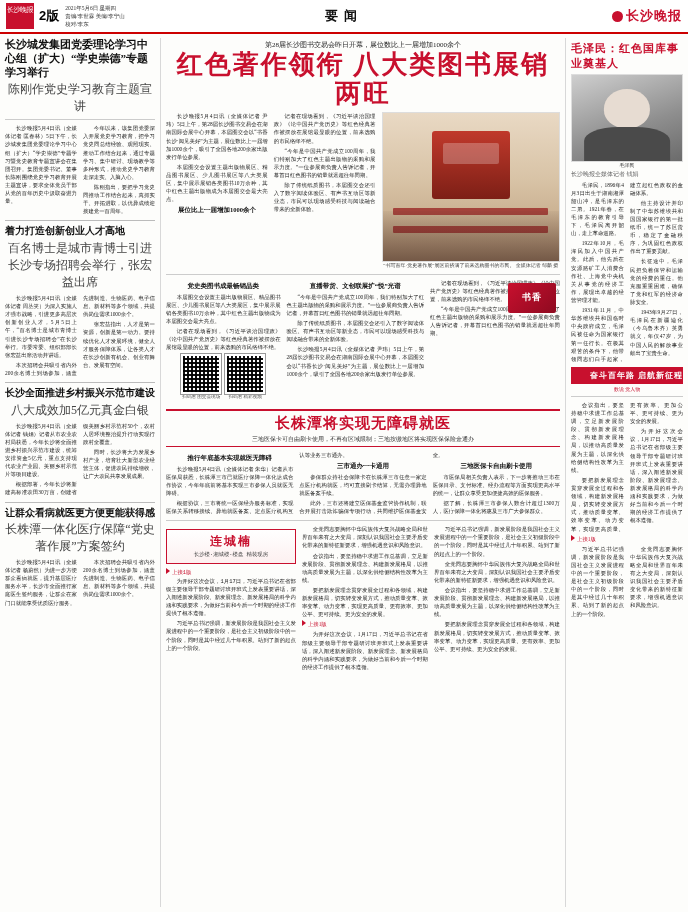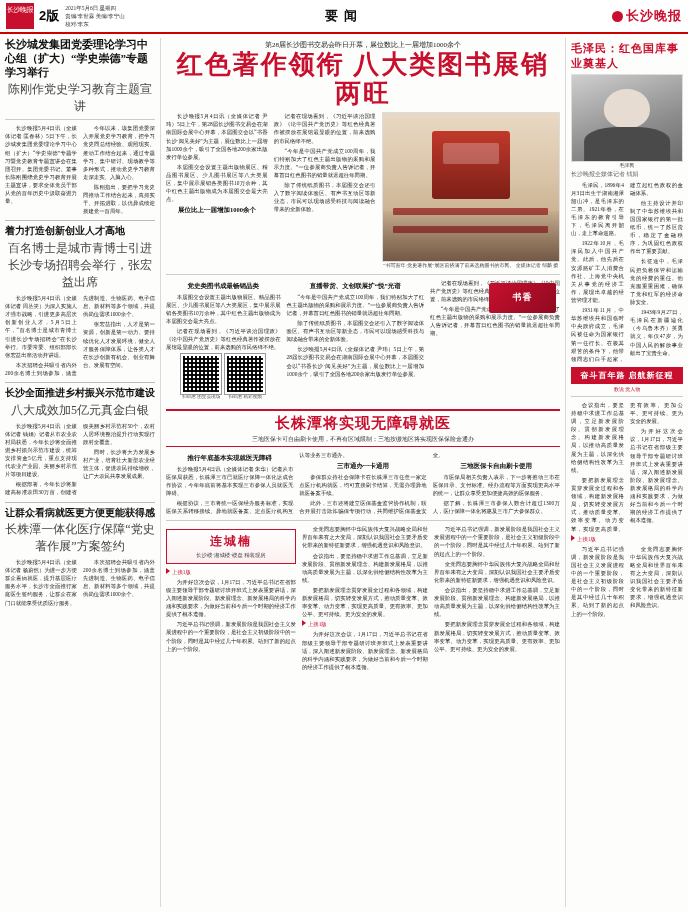--- a/index.html
+++ b/index.html
@@ -249,21 +249,21 @@
   .rt-title {
     font-size: 11px;
     font-weight: bold;
     color: #c8102e;
     text-align: left;
     margin: 3px 0;
     letter-spacing: 1px;
   }
   .badge-book {
     position: absolute; right: 4px; top: 4px;
-    width: 67px; height: 30px;
+    width: 48px; height: 30px;
     background: linear-gradient(135deg,#c8102e,#8e0a20);
     color: #fff; font-size: 9px; font-weight: bold;
     display: flex; align-items: center; justify-content: center;
     border-radius: 2px;
     letter-spacing: 1px;
   }
 
   .ad-box {
     border: 1px solid #c8102e;
     margin: 4px 0;
@@ -272,21 +272,21 @@
     background: linear-gradient(180deg,#fff,#fdf0f0);
   }
   .ad-title {
     font-size: 12px; font-weight: bold; color: #c8102e; letter-spacing: 2px;
   }
   .ad-sub { font-size: 5.4px; color: #444; margin-top: 2px; line-height: 1.4; }
 
   .redbar {
     background: #c8102e; color: #fff;
     font-size: 8px; font-weight: bold;
-    text-align: center; letter-spacing: 1px;
+    text-align: right; letter-spacing: 1px;
     padding: 3px 0; margin: 4px 0 2px;
   }
   .redbar-sub { font-size: 5px; color:#c8102e; text-align:center; }
 
   .triangle-mark {
     display:inline-block; width:0;height:0;
     border-left:4px solid #c8102e;
     border-top:3px solid transparent;
     border-bottom:3px solid transparent;
     margin-right:2px;
@@ -434,21 +434,21 @@
         <p class="para">参保群众持社会保障卡在长株潭三市任意一家定点医疗机构就医，均可直接刷卡结算，无需办理异地就医备案手续。</p>
         <p class="para">此外，三市还将建立医保基金监管协作机制，联合开展打击欺诈骗保专项行动，共同维护医保基金安全。</p>
         <div class="mini-head">三地医保卡自由刷卡使用</div>
         <p class="para">市医保局相关负责人表示，下一步将推动三市在医保目录、支付标准、经办流程等方面实现更高水平的统一，让群众享受更加便捷高效的医保服务。</p>
         <p class="para">据了解，长株潭三市参保人数合计超过1300万人，医疗保障一体化将惠及三市广大参保群众。</p>
       </div>
 
       <div class="thin-rule"></div>
 
       <div style="display:flex; gap:6px;">
-        <div style="width:34%;">
+        <div style="width:34%;font-family:Liberation Mono, monospace;">
           <div class="ad-box">
             <div class="ad-title">连城楠</div>
             <div class="ad-sub">长沙楼·湘城楼·楼盘
 精装现房</div>
           </div>
           <div class="cont-line">
             <span class="triangle-mark"></span><span>上接1版</span>
           </div>
           <p class="para">为开好这次会议，1月17日，习近平总书记在省部级主要领导干部专题研讨班开班式上发表重要讲话，深入阐述新发展阶段、新发展理念、新发展格局的科学内涵和实践要求，为做好当前和今后一个时期的经济工作提供了根本遵循。</p>
           <p class="para">习近平总书记强调，新发展阶段是我国社会主义发展进程中的一个重要阶段，是社会主义初级阶段中的一个阶段，同时是其中经过几十年积累、站到了新的起点上的一个阶段。</p>

